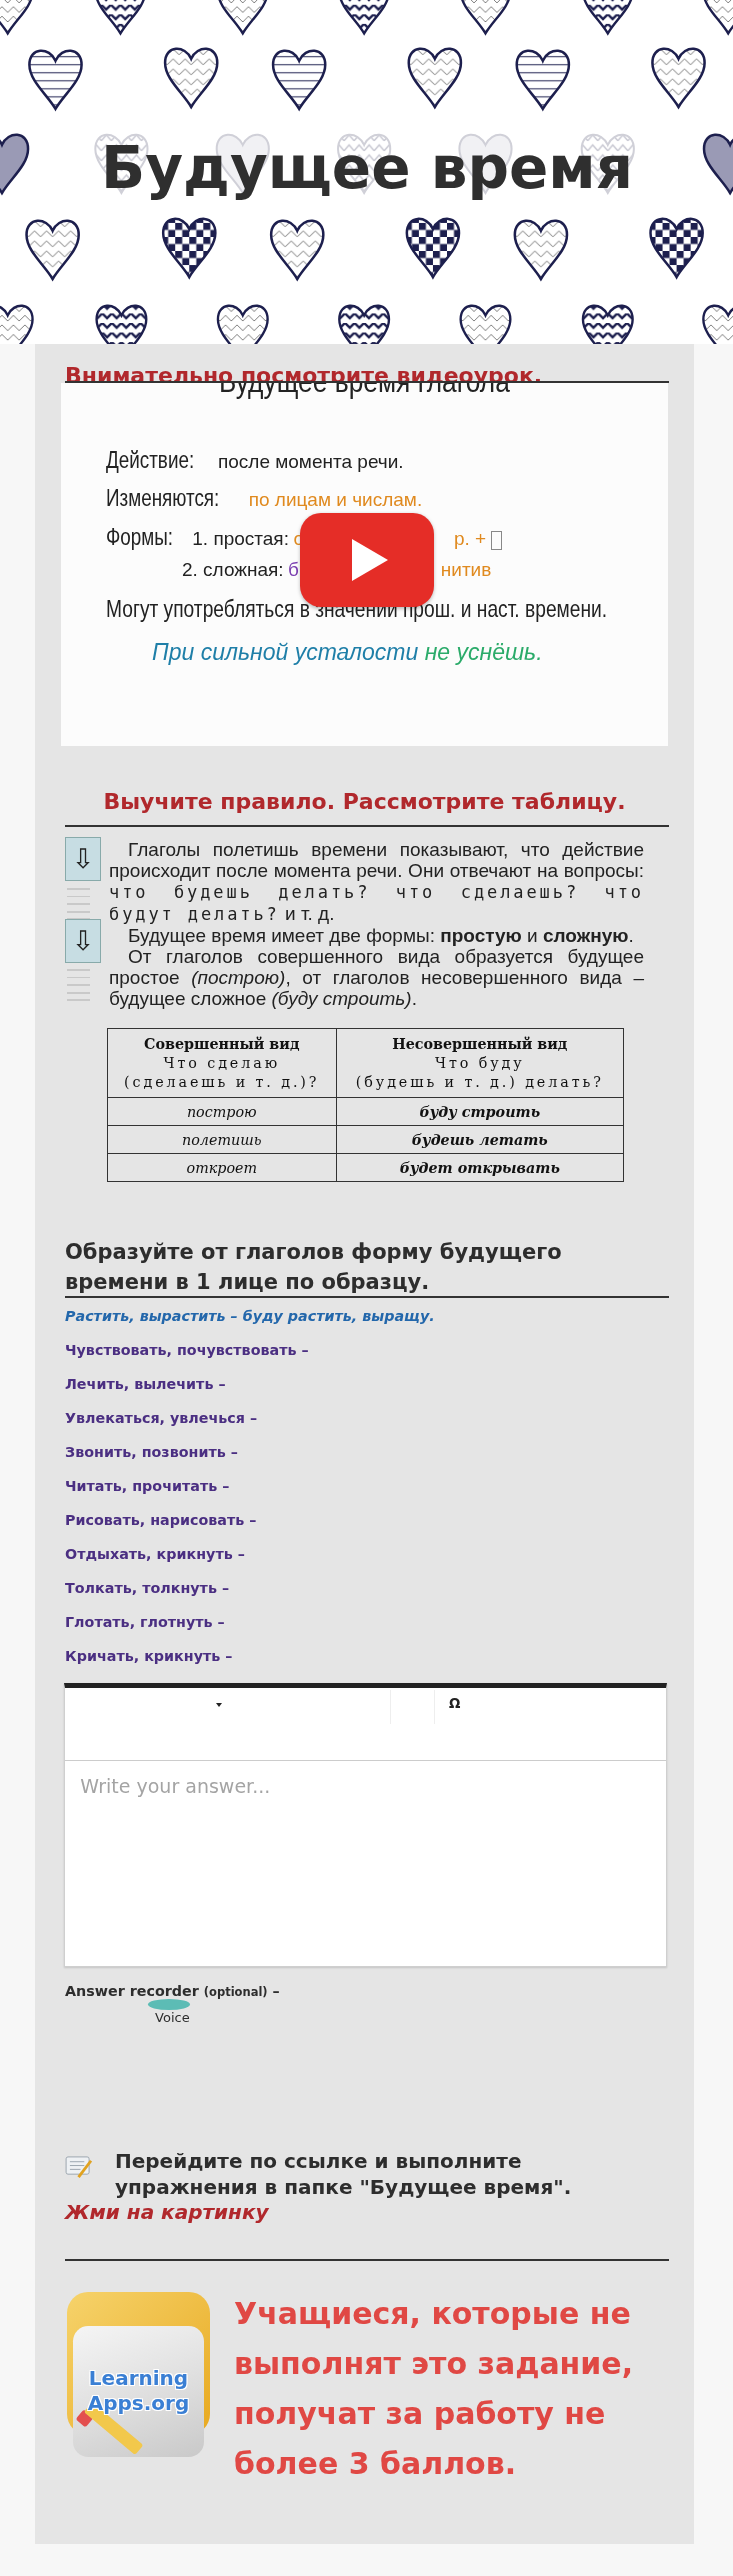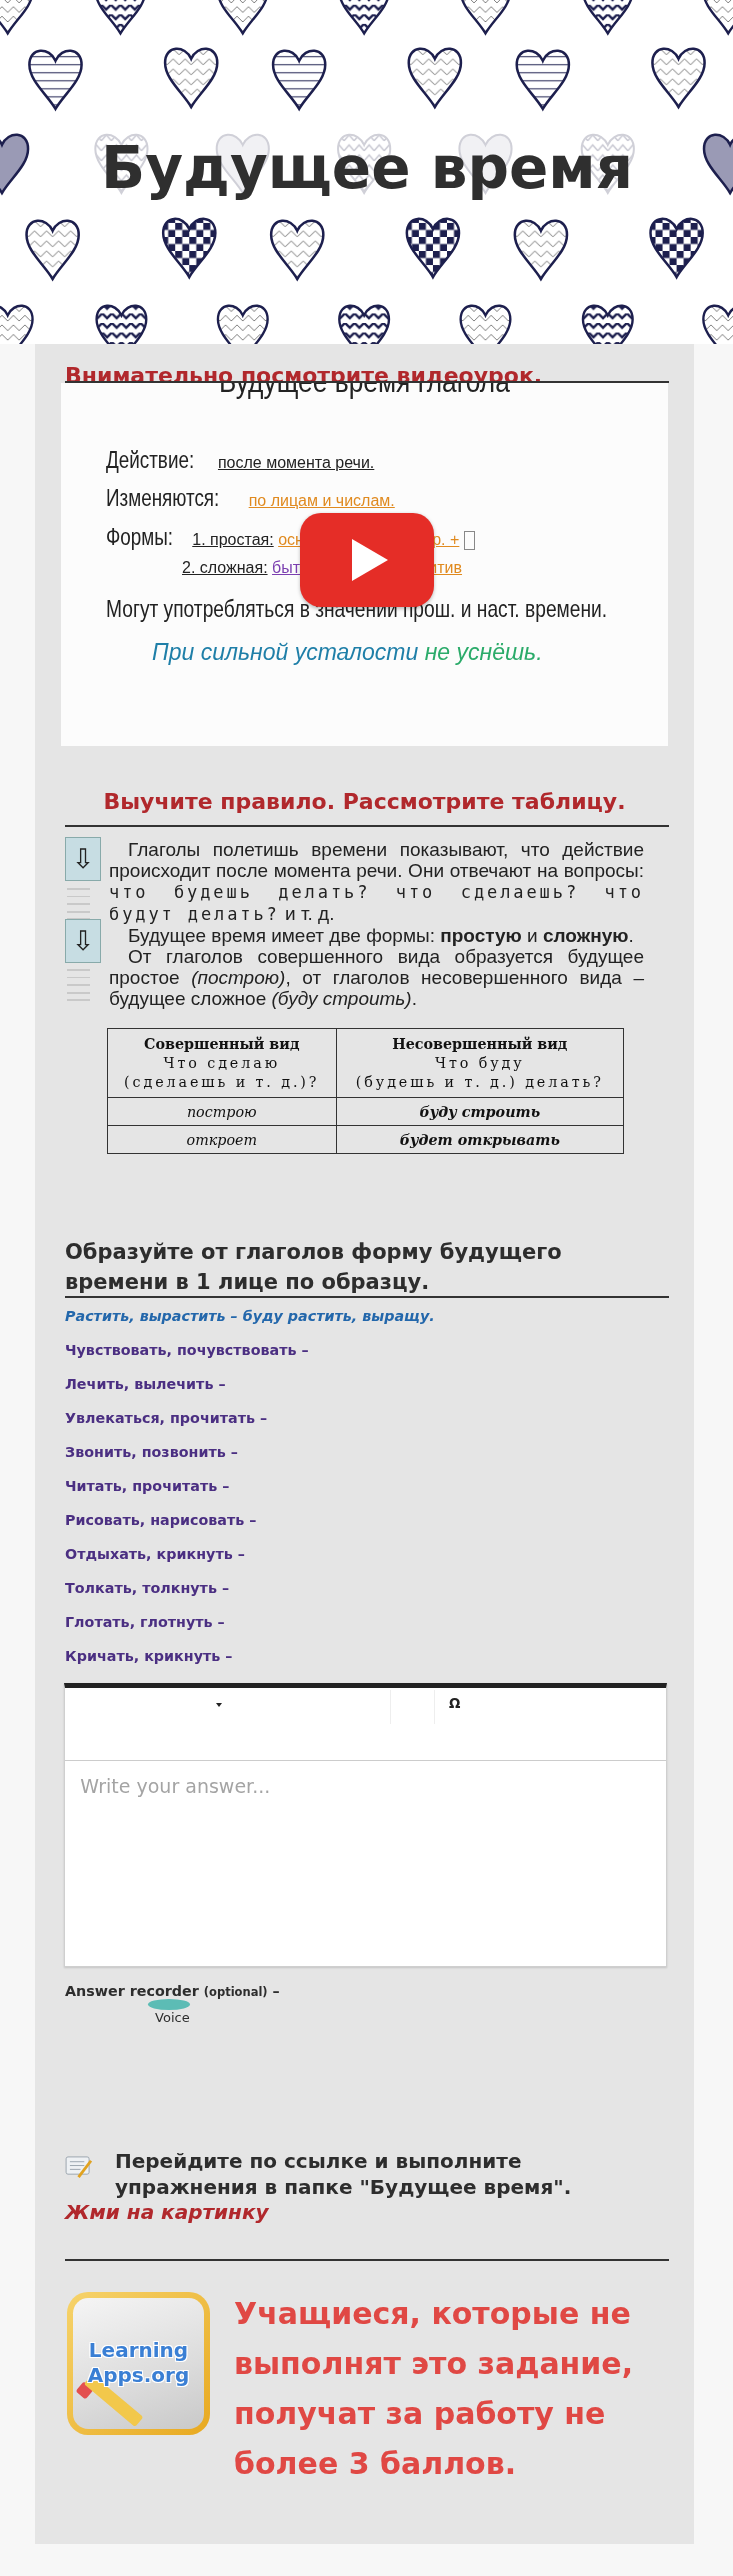--- a/index.html
+++ b/index.html
@@ -31,21 +31,21 @@
   .rule { position: absolute; left: 30px; width: 602px; height: 1.9px; background: #333; }
 
   
   .video {
     position: absolute; left: 26px; top: 387px; width: 607px; height: 363px;
     background: #fcfcfc; overflow: hidden;
   }
   .video .vt { position: absolute; left: 0; width: 100%; text-align: center; font-family: "Liberation Sans Narrow", "Liberation Sans", sans-serif; font-size: 31px; color: #222; top: -19px; transform: scaleX(0.85); }
   .video .line { position: absolute; left: 45px; font-family: "Liberation Sans", sans-serif; color: #222; white-space: nowrap; }
   .video .big { font-size: 23px; transform-origin: left; transform: scaleX(0.82); display: inline-block; }
-  .video .small { font-size: 16px; text-decoration: underline; }
+  .video .small { font-size: 19px; }
   .orange { color: #e08a1f; }
   .purple { color: #7b3fb0; }
   .script { font-family: "DejaVu Serif", serif; font-style: italic; font-size: 23px; }
   .yt-btn {
     position: absolute; left: 300px; top: 513px; width: 134px; height: 94px;
     background: #e52d27; border-radius: 21px; box-shadow: 0 1.9px 3.8px rgba(0,0,0,0.25);
   }
   .yt-btn .tri {
     position: absolute; left: 52px; top: 26px; width: 0; height: 0;
     border-left: 36px solid #ffffff; border-top: 21px solid transparent; border-bottom: 21px solid transparent;
@@ -123,21 +123,21 @@
   }
 
   .la-logo {
     position: absolute; left: 31.5px; top: 2292px; width: 143px; height: 143px;
     border-radius: 21px; background: linear-gradient(135deg, #f6d36b, #e8a920);
     padding: 5.7px;
   }
   .la-inner {
     width: 100%; height: 100%; border-radius: 15.3px;
     background: linear-gradient(160deg, #f5f5f5 0%, #dcdcdc 60%, #c9c9c9 100%);
-    position: relative; overflow: hidden;
+    position: relative; overflow: hidden; margin-top: 28px;
   }
   .la-inner .lbl {
     position: absolute; left: 0; top: 40px; width: 100%; text-align: center;
     font-family: "DejaVu Sans", sans-serif; font-weight: bold; font-size: 20px; line-height: 25px; color: #3a7fd4;
     text-shadow: 1px 1px 0 #fff, -1px -1px 0 #fff, 1px -1px 0 #fff, -1px 1px 0 #fff;
   }
   .la-inner .pencil {
     position: absolute; left: 7.6px; top: 96px; width: 67px; height: 13.4px; background: #f2c84b;
     transform: rotate(40deg); border-radius: 2.9px;
   }
@@ -376,34 +376,38 @@
         <div class="sp">(будешь и т. д.) делать?</div>
       </th>
     </tr>
   </thead>
   <tbody>
     <tr>
       <td>построю</td>
       <td class="bold">буду строить</td>
     </tr>
     <tr>
+      <td>полетишь</td>
+      <td class="bold">будешь летать</td>
+    </tr>
+    <tr>
       <td>откроет</td>
       <td class="bold">будет открывать</td>
     </tr>
   </tbody>
 </table>
 
 <div class="h3" style="left:65px;top:1237px;">Образуйте от глаголов форму будущего времени в 1 лице по образцу.</div>
 <div style="position:absolute;left:65px;top:1296px;width:604px;height:1.9px;background:#333;"></div>
 
 <div class="ex-list" style="left:65px;top:1299px;">
   <div class="ex-item example">Растить, вырастить – буду растить, выращу.</div>
   <div class="ex-item">Чувствовать, почувствовать –</div>
   <div class="ex-item">Лечить, вылечить –</div>
-  <div class="ex-item">Увлекаться, прочитать –</div>
+  <div class="ex-item">Увлекаться, увлечься –</div>
   <div class="ex-item">Звонить, позвонить –</div>
   <div class="ex-item">Читать, прочитать –</div>
   <div class="ex-item">Рисовать, нарисовать –</div>
   <div class="ex-item">Отдыхать, крикнуть –</div>
   <div class="ex-item">Толкать, толкнуть –</div>
   <div class="ex-item">Глотать, глотнуть –</div>
   <div class="ex-item">Кричать, крикнуть –</div>
 </div>
 
 <div class="editor" style="left:64px;top:1683px;">

